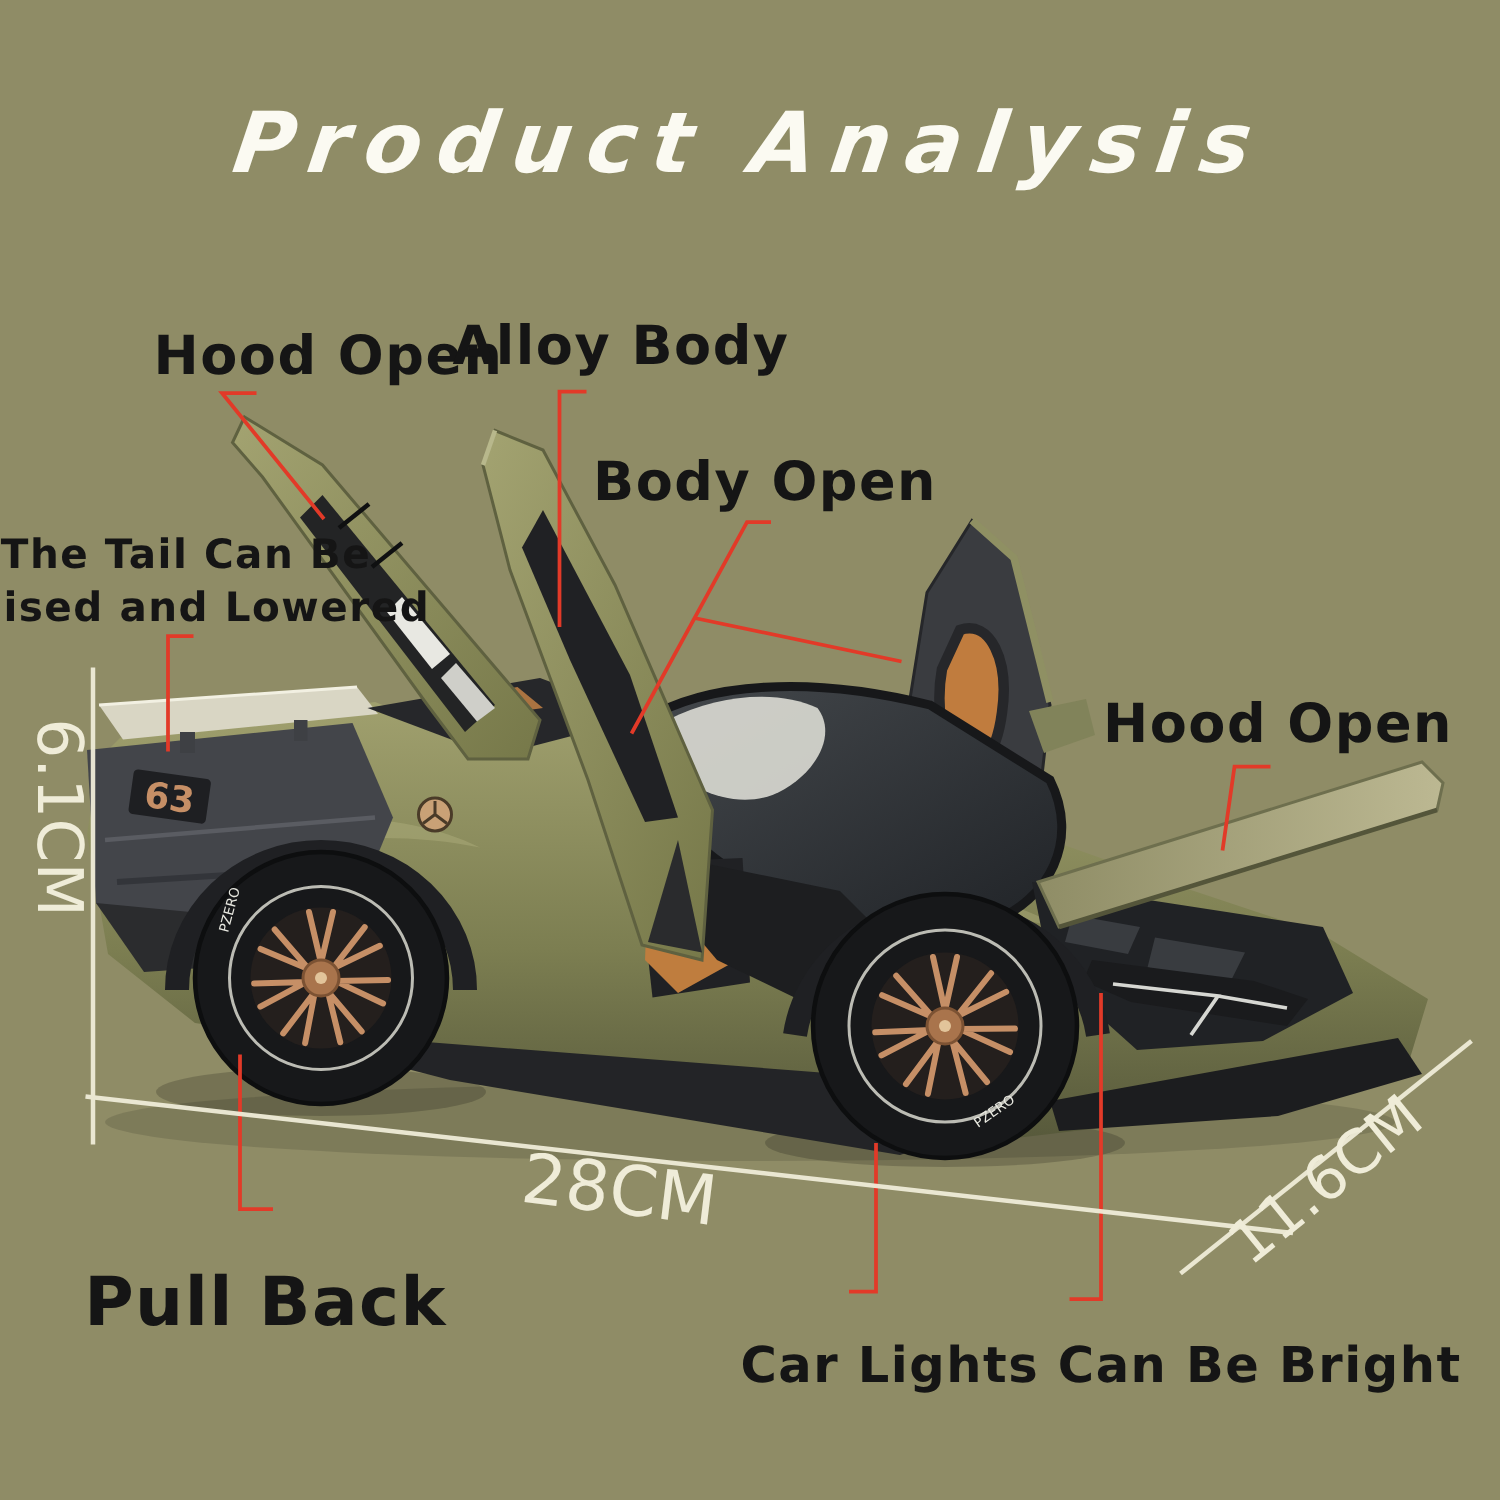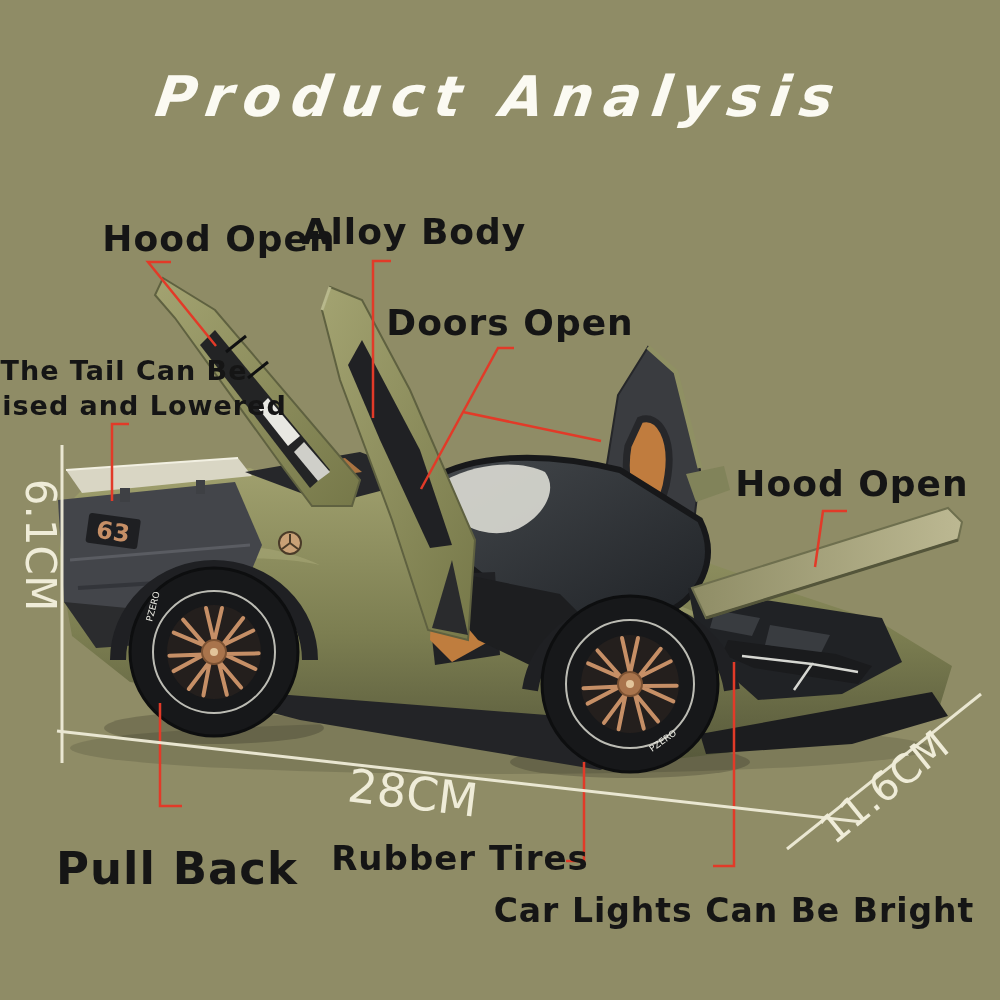--- a/index.html
+++ b/index.html
@@ -225,27 +225,26 @@
       <path d="M62,445 V763"></path>
       <path d="M57,731 L862,822"></path>
       <path d="M787,849 L981,694"></path>
     </g>
   </svg>
 
   <div id="title">Product Analysis</div>
 
   <div class="lbl" style="left:219px;top:238px;transform:translate(-50%,-50%);font-size:36px">Hood Open</div>
   <div class="lbl" style="left:414px;top:231px;transform:translate(-50%,-50%);font-size:36px">Alloy Body</div>
-  <div class="lbl" style="left:510px;top:322px;transform:translate(-50%,-50%);font-size:36px">Doors Open</div>
+  <div class="lbl" style="left:510px;top:322px;transform:translate(-50%,-50%);font-size:36px">Body Open</div>
   <div class="lbl tail-lbl" style="left:124px;top:388px;transform:translate(-50%,-50%)">
     <div>The Tail Can Be</div>
     <div>Raised and Lowered</div>
   </div>
   <div class="lbl" style="left:852px;top:483px;transform:translate(-50%,-50%);font-size:36px">Hood Open</div>
   <div class="lbl" style="left:177px;top:868px;transform:translate(-50%,-50%);font-size:45px">Pull Back</div>
-  <div class="lbl" style="left:460px;top:858px;transform:translate(-50%,-50%);font-size:34px">Rubber Tires</div>
   <div class="lbl" style="left:734px;top:910px;transform:translate(-50%,-50%);font-size:33px">Car Lights Can Be Bright</div>
 
   <div class="dim" style="left:40px;top:545px;transform:translate(-50%,-50%) rotate(90deg);font-size:42px">6.1CM</div>
   <div class="dim" style="left:413px;top:793px;transform:translate(-50%,-50%) rotate(7deg);font-size:46px">28CM</div>
   <div class="dim" style="left:884px;top:787px;transform:translate(-50%,-50%) rotate(-39deg);font-size:40px">11.6CM</div>
 
 </div>
 
 </body></html>

